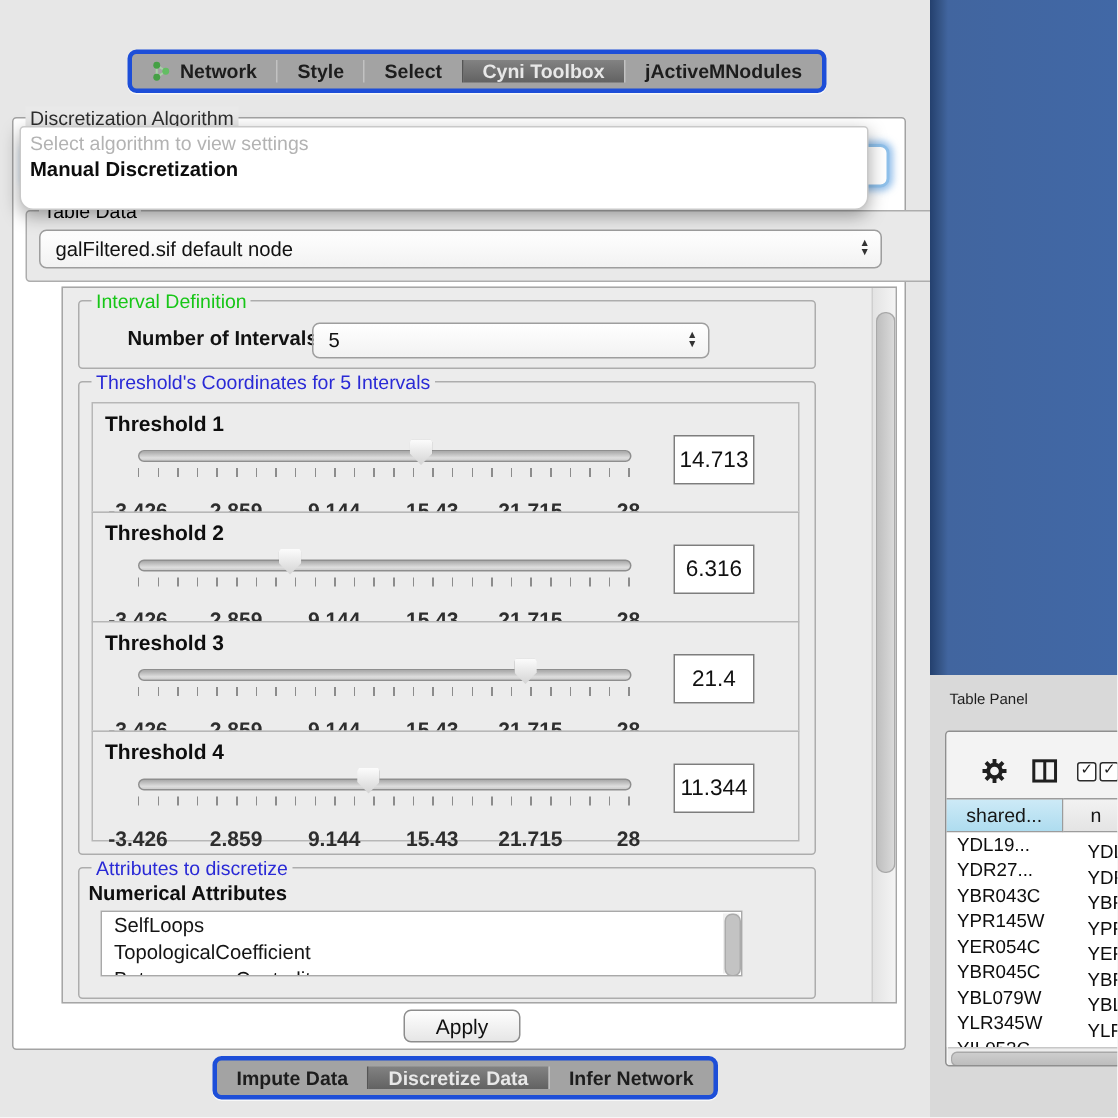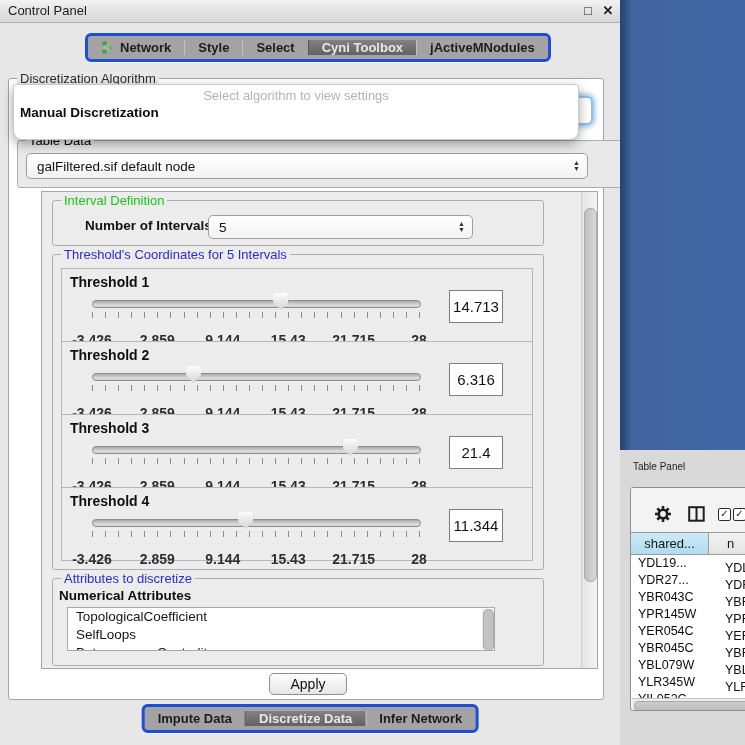--- a/index.html
+++ b/index.html
@@ -18,21 +18,21 @@
   
   .group{position:absolute;border:1px solid #adadad;border-radius:3px;}
   .legend{position:absolute;top:-8px;left:8px;padding:0 3px;font-size:13px;background:#e9e9e9;white-space:nowrap;}
   #outer-group{left:8px;top:78px;width:594px;height:620px;background:#ffffff;border-color:#a3a3a3;}
   #outer-group>.legend{color:#2e2e2e;}
   
   #algo-combo{position:absolute;left:8px;top:17px;width:572px;height:25px;background:#fff;border:2px solid #8fc0ea;border-radius:6px;box-shadow:0 0 5px 2px rgba(95,160,225,.65);z-index:4;}
   
   #algo-popup{position:absolute;left:4px;top:5px;width:564px;height:54px;background:#fff;border:1px solid #c9c9c9;border-radius:3px 3px 9px 9px;box-shadow:0 4px 12px rgba(0,0,0,.35);z-index:40;}
   .pop-row{height:17px;line-height:17px;font-size:13px;padding:0 6px;white-space:nowrap;overflow:hidden;}
-  .pop-prompt{color:#b3b3b3;text-align:center;padding-top:2px;}
+  .pop-prompt{color:#b3b3b3;padding-top:2px;}
   .pop-opt{color:#0d0d0d;font-size:13.5px;}
   .pop-opt.bold{font-weight:700;}
   
   #table-data-group{left:8px;top:61px;width:580px;height:46px;background:#e9e9e9;padding-left:37px;}
   .combo{position:absolute;background:linear-gradient(#ffffff,#f2f2f2);border:1px solid #9e9e9e;border-radius:5px;font-size:13.5px;color:#111;}
   .combo .txt{position:absolute;left:10px;top:50%;transform:translateY(-50%);white-space:nowrap;}
   .stepper{position:absolute;right:7px;top:50%;transform:translateY(-50%);display:flex;flex-direction:column;line-height:6px;font-size:7px;color:#333;}
   
   #scroll-panel{position:absolute;left:32px;top:112px;width:555px;height:476px;background:#ececec;border:1px solid #a6a6a6;overflow:hidden;}
   #scroll-panel .legend{background:#ececec;}
@@ -77,25 +77,20 @@
   #tp-hscroll{position:absolute;left:1px;top:210px;width:130px;height:11px;background:#ededed;border-top:1px solid #c7c7c7;}
   #tp-hthumb{position:absolute;left:2px;top:1.5px;width:124px;height:8px;border-radius:4px;background:linear-gradient(#cdcdcd,#bdbdbd);border:1px solid #a8a8a8;}
   .chk{display:inline-block;width:11px;height:11px;border:1.5px solid #2c2c2c;border-radius:2px;font-size:10px;line-height:10px;text-align:center;color:#1a1a1a;background:#fff;}
 </style>
 </head>
 <body>
 
 <div id="root">
 
   <div id="control-panel">
-    <div class="titlebar">
-      <span class="t">Control Panel</span>
-      <span class="wbtn" style="right:24px;">□</span>
-      <span class="wbtn" style="right:4px;font-weight:700;">✕</span>
-    </div>
 
     <div class="seg-control" style="left:85px;top:33px;" id="top-tabs">
         <div class="seg">
           <span style="display:inline-flex;">
             <svg width="13" height="15" viewBox="0 0 13 15">
               <path d="M3.5 3.5 L9.5 7.5 L3.5 11.5 M3.5 3.5 L3.5 11.5" stroke="#a9cfa9" stroke-width="1.4" fill="none"></path>
               <circle cx="3.5" cy="3.5" r="2.3" fill="#45a045"></circle>
               <circle cx="3.5" cy="11.5" r="2.3" fill="#45a045"></circle>
               <circle cx="9.5" cy="7.5" r="2.3" fill="#63bd63"></circle>
             </svg>
@@ -206,22 +201,22 @@
                 <div class="val-box">11.344</div>
               </div>
             </div>
         </div>
 
         <div class="group" id="attr-group">
           <span class="legend blue-legend">Attributes to discretize</span>
           <span id="num-attr-label">Numerical Attributes</span>
           <div id="attr-list">
             <div id="attr-items">
+                <div class="attr-item">SelfLoops</div>
                 <div class="attr-item">TopologicalCoefficient</div>
-                <div class="attr-item">SelfLoops</div>
                 <div class="attr-item">BetweennessCentrality</div>
               </div>
             <div id="attr-scroll">
                 <div id="attr-thumb"></div>
               </div>
           </div>
         </div>
 
         <div class="vscroll">
           <div class="vthumb" style="top:16px;height:372px;"></div>

